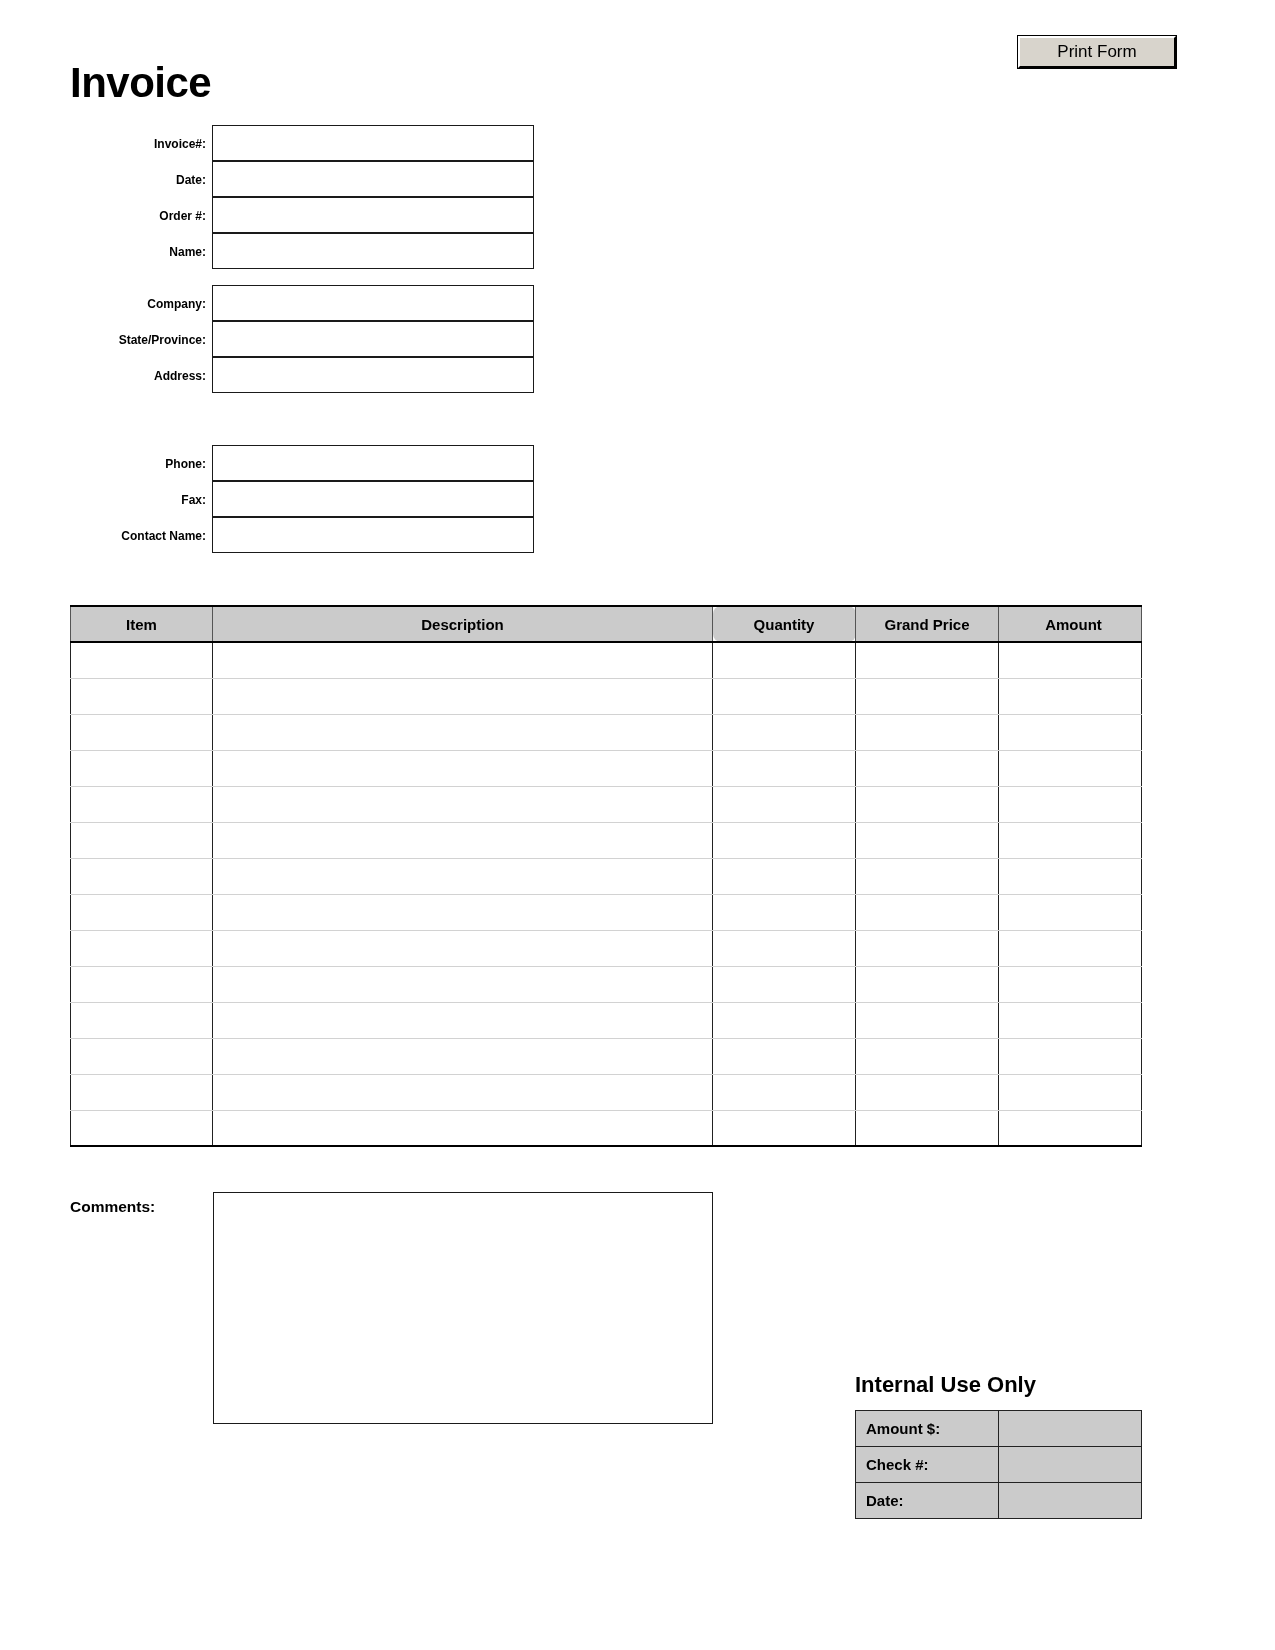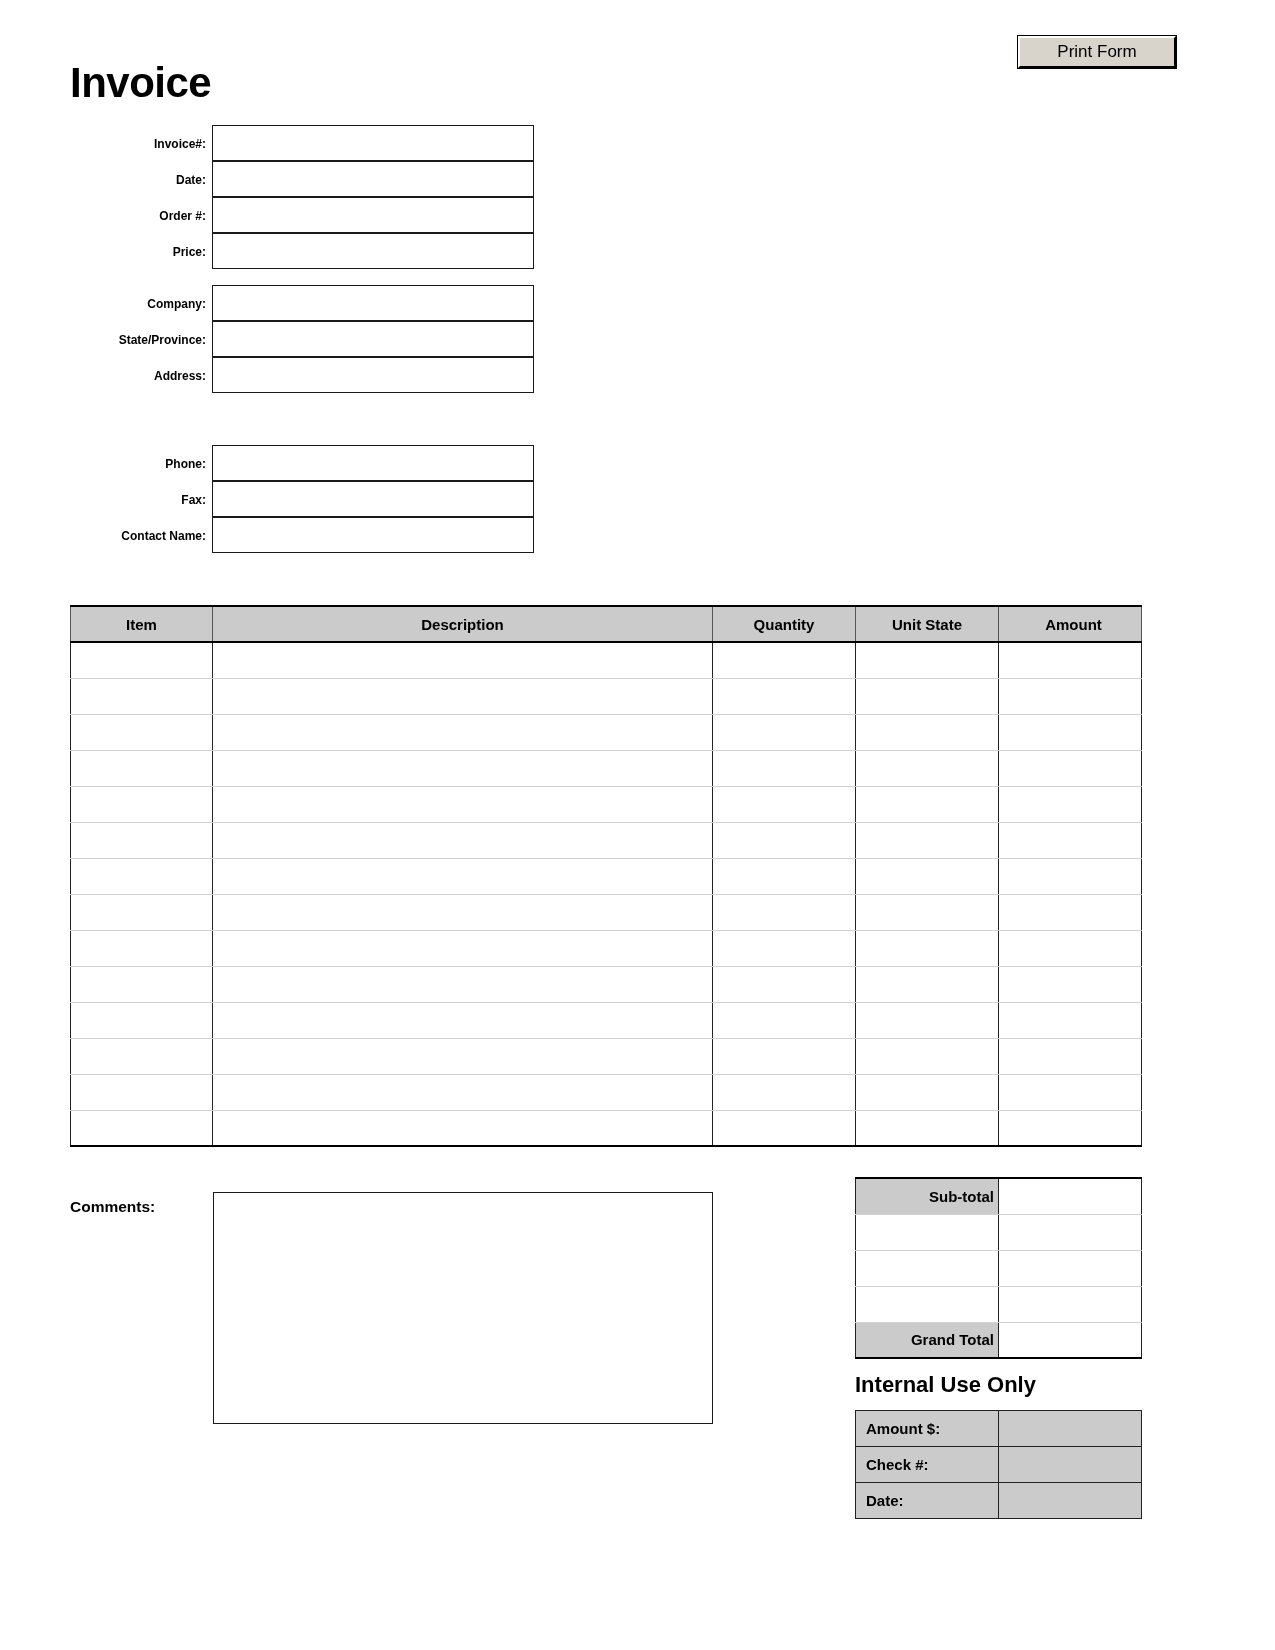--- a/index.html
+++ b/index.html
@@ -130,21 +130,21 @@
     border: none;
     outline: none;
     background: transparent;
     font-family: "Liberation Sans", sans-serif;
     font-size: 14px;
     padding: 0 5px;
     box-sizing: border-box;
   }
   .col-item { width: 142px; }
   .col-desc { width: 500px; }
-  .col-qty { width: 143px; }
+  .col-qty { width: 143px; border-radius: 8px; }
   .col-unit { width: 143px; }
   .col-amt { width: 143px; padding-left: 8px; }
 
   
   .totals {
     position: absolute;
     left: 855px;
     top: 1177px;
     width: 286px;
     border-collapse: collapse;
@@ -264,21 +264,21 @@
       </div>
       <div class="field-row">
         <div class="field-label">Date:</div>
         <input type="text" class="field-box" style="">
       </div>
       <div class="field-row">
         <div class="field-label">Order #:</div>
         <input type="text" class="field-box" style="">
       </div>
       <div class="field-row">
-        <div class="field-label">Price:</div>
+        <div class="field-label">Name:</div>
         <input type="text" class="field-box" style="">
       </div>
     </div>
   <div class="field-group" id="group-company">
       <div class="field-row">
         <div class="field-label">Company:</div>
         <input type="text" class="field-box" style="">
       </div>
       <div class="field-row">
         <div class="field-label">State/Province:</div>
@@ -303,21 +303,21 @@
         <input type="text" class="field-box" style="">
       </div>
     </div>
 
   <table class="items-table">
     <thead>
       <tr>
           <th class="col-item">Item</th>
           <th class="col-desc">Description</th>
           <th class="col-qty">Quantity</th>
-          <th class="col-unit">Unit State</th>
+          <th class="col-unit">Grand Price</th>
           <th class="col-amt">Amount</th>
         </tr>
     </thead>
     <tbody>
         <tr>
           <td class="col-item"><input type="text" class="cell-input" style=""></td>
           <td class="col-desc"><input type="text" class="cell-input" style=""></td>
           <td class="col-qty"><input type="text" class="cell-input" style=""></td>
           <td class="col-unit"><input type="text" class="cell-input" style=""></td>
           <td class="col-amt"><input type="text" class="cell-input" style=""></td>
@@ -409,60 +409,36 @@
         <tr>
           <td class="col-item"><input type="text" class="cell-input" style=""></td>
           <td class="col-desc"><input type="text" class="cell-input" style=""></td>
           <td class="col-qty"><input type="text" class="cell-input" style=""></td>
           <td class="col-unit"><input type="text" class="cell-input" style=""></td>
           <td class="col-amt"><input type="text" class="cell-input" style=""></td>
         </tr>
       </tbody>
   </table>
 
-  <table class="totals">
+
+  <div class="comments-label">Comments:</div>
+  <textarea class="comments-box" value="" style=""></textarea>
+
+  <div class="internal-heading">Internal Use Only</div>
+
+  <table class="internal-table">
     <tbody>
         <tr>
-          <td class="lbl shaded">Sub-total</td>
+          <td class="lbl">Amount $:</td>
           <td class="val"><input type="text" class="val-input" style=""></td>
         </tr>
         <tr>
-          <td class="lbl"></td>
+          <td class="lbl">Check #:</td>
           <td class="val"><input type="text" class="val-input" style=""></td>
         </tr>
         <tr>
-          <td class="lbl"></td>
-          <td class="val"><input type="text" class="val-input" style=""></td>
-        </tr>
-        <tr>
-          <td class="lbl"></td>
-          <td class="val"><input type="text" class="val-input" style=""></td>
-        </tr>
-        <tr>
-          <td class="lbl shaded">Grand Total</td>
+          <td class="lbl">Date:</td>
           <td class="val"><input type="text" class="val-input" style=""></td>
         </tr>
       </tbody>
   </table>
 
-  <div class="comments-label">Comments:</div>
-  <textarea class="comments-box" value="" style=""></textarea>
-
-  <div class="internal-heading">Internal Use Only</div>
-
-  <table class="internal-table">
-    <tbody>
-        <tr>
-          <td class="lbl">Amount $:</td>
-          <td class="val"><input type="text" class="val-input" style=""></td>
-        </tr>
-        <tr>
-          <td class="lbl">Check #:</td>
-          <td class="val"><input type="text" class="val-input" style=""></td>
-        </tr>
-        <tr>
-          <td class="lbl">Date:</td>
-          <td class="val"><input type="text" class="val-input" style=""></td>
-        </tr>
-      </tbody>
-  </table>
-
 </div>
 
 </body></html>

